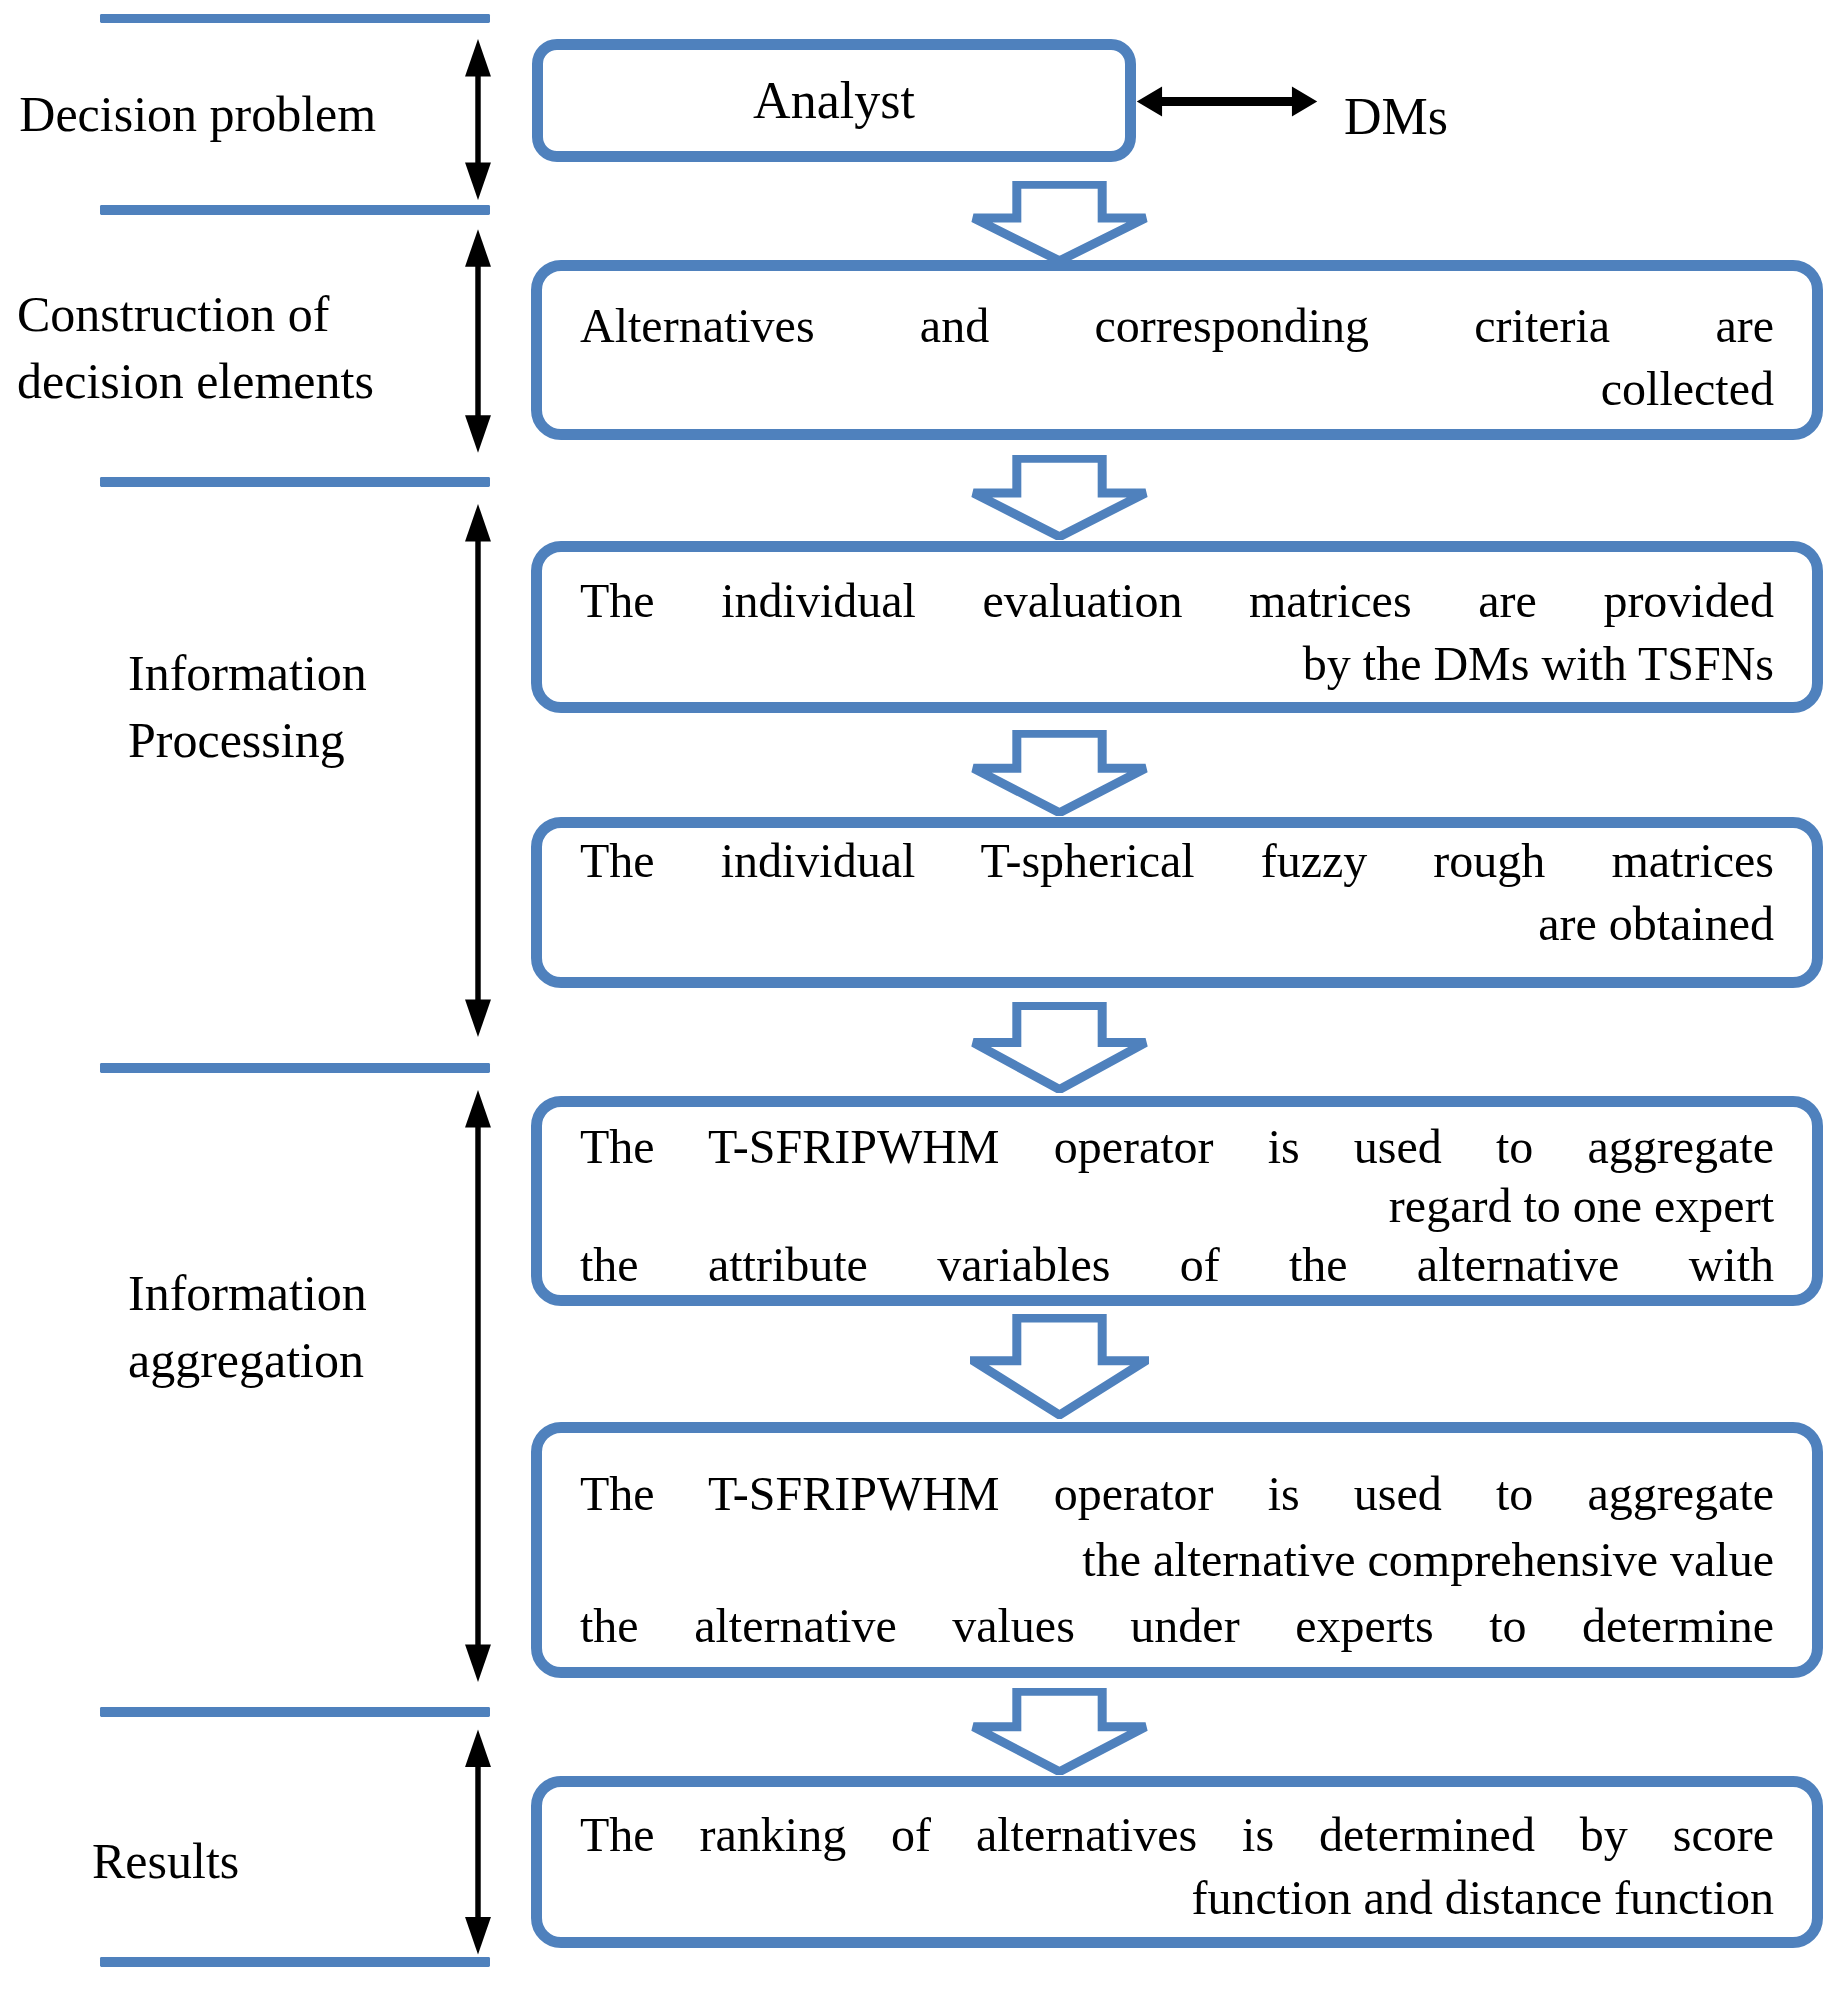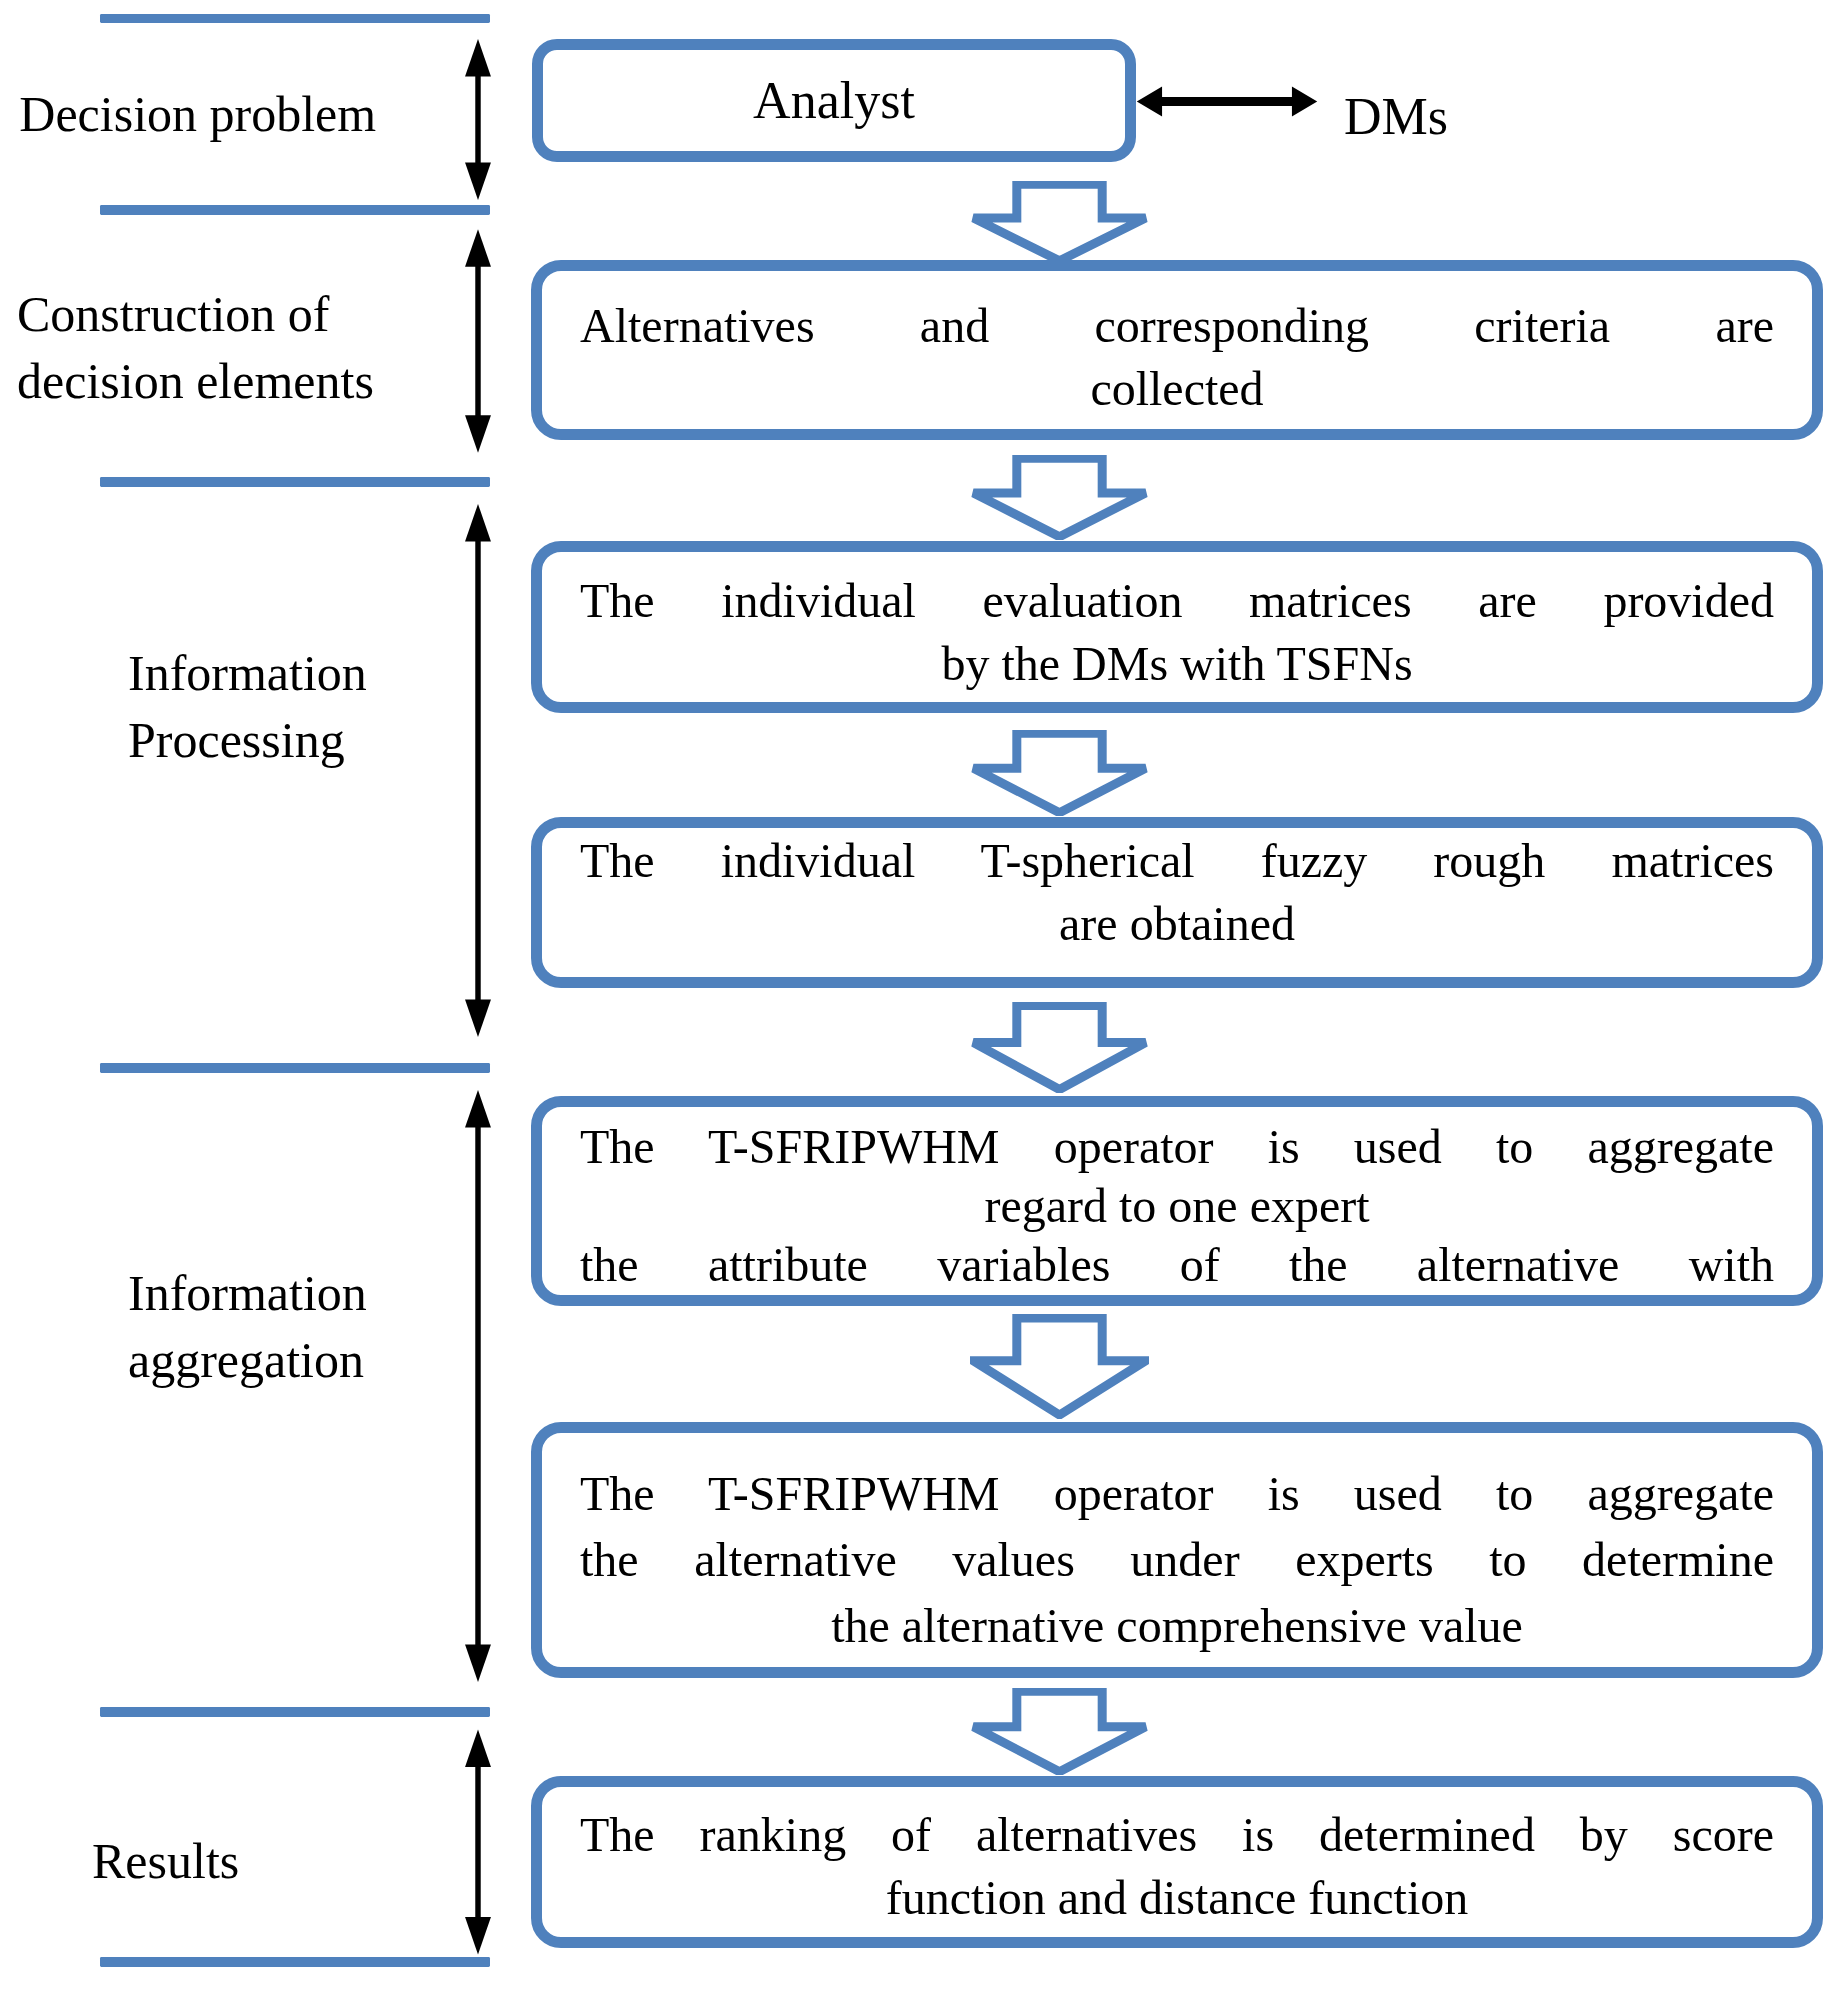--- a/index.html
+++ b/index.html
@@ -48,21 +48,21 @@
     display:flex;align-items:center;justify-content:center;
     font-size:52px;
   }
   .step{left:531px;width:1292px;padding:0 38px;font-size:48px;line-height:63px;}
   .step0{top:260px;height:180px;padding-top:23px}
   .step1{top:541px;height:172px;padding-top:16.5px}
   .step2{top:817px;height:171px;padding-top:1px}
   .step3{top:1096px;height:210px;padding-top:9.6px;line-height:59px}
   .step4{top:1422px;height:256px;padding-top:27.6px;line-height:66px}
   .step5{top:1776px;height:172px;padding-top:16px}
-  .ln{text-align:center;}
+  .ln{text-align:right;}
   .jst{text-align:justify;text-align-last:justify;}
   
   .hdouble{position:absolute;left:1134px;top:81px;width:186px;height:41px;}
   .hdouble line{stroke:var(--ink);stroke-width:13;}
   .hdouble polygon{fill:var(--ink);}
   .dms{
     position:absolute;left:1344px;top:68px;font-size:52px;line-height:66px;
     white-space:nowrap;
     margin-top:16px;
   }
@@ -176,22 +176,22 @@
     <div class="ln jst">The individual T-spherical fuzzy rough matrices</div>
     <div class="ln">are obtained</div>
   </div>
   <div class="node step step3">
     <div class="ln jst">The T-SFRIPWHM operator is used to aggregate</div>
     <div class="ln">regard to one expert</div>
     <div class="ln jst">the attribute variables of the alternative with</div>
   </div>
   <div class="node step step4">
     <div class="ln jst">The T-SFRIPWHM operator is used to aggregate</div>
+    <div class="ln">the alternative comprehensive value</div>
     <div class="ln jst">the alternative values under experts to determine</div>
-    <div class="ln">the alternative comprehensive value</div>
   </div>
   <div class="node step step5">
     <div class="ln jst">The ranking of alternatives is determined by score</div>
     <div class="ln">function and distance function</div>
   </div>
 
 </div>
 
 
 </body></html>

